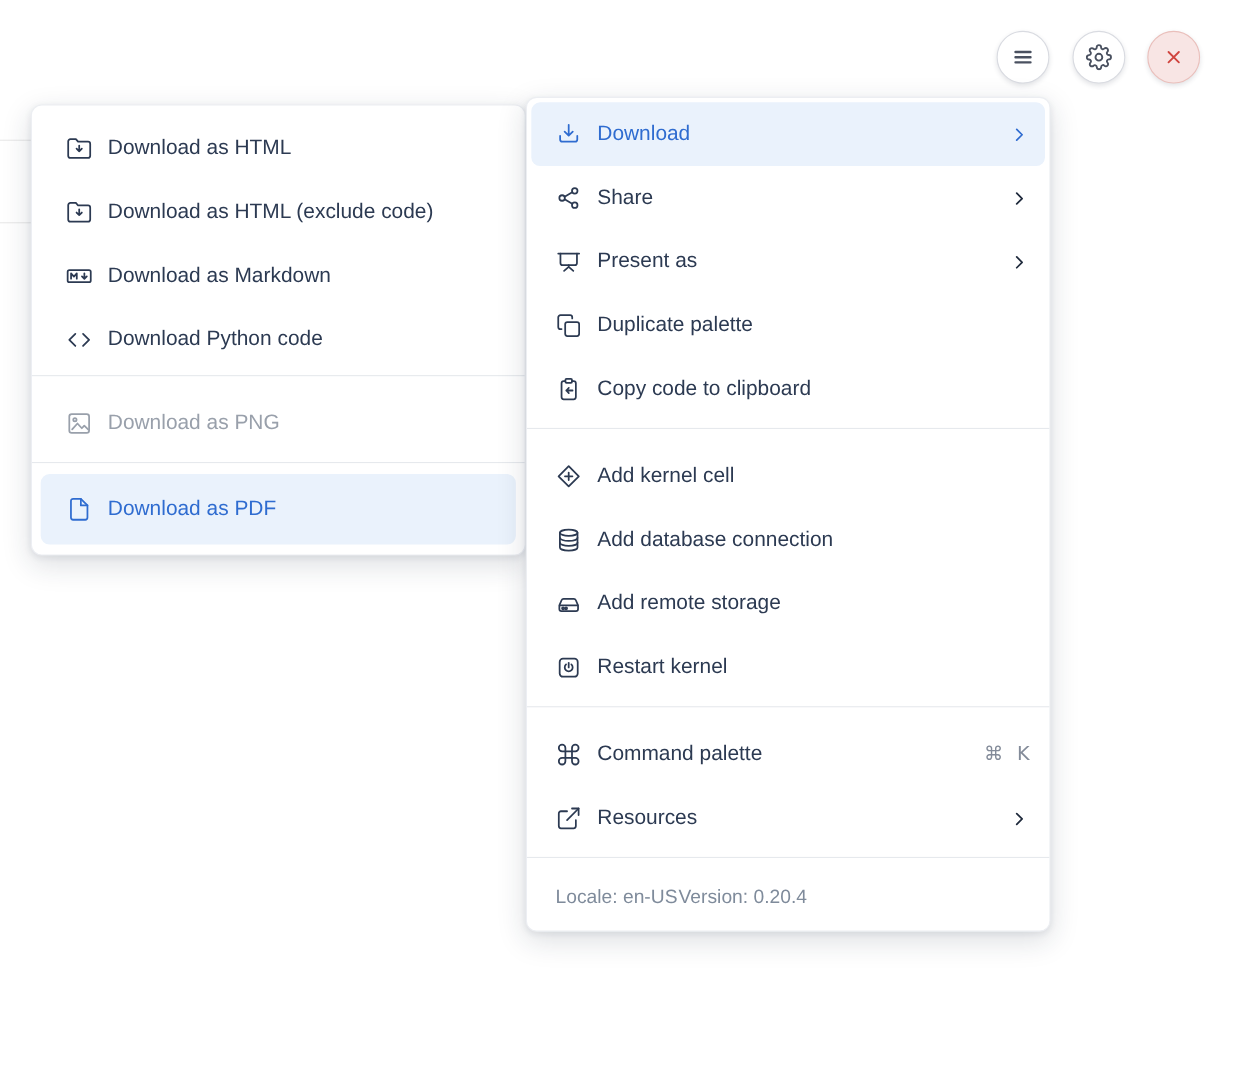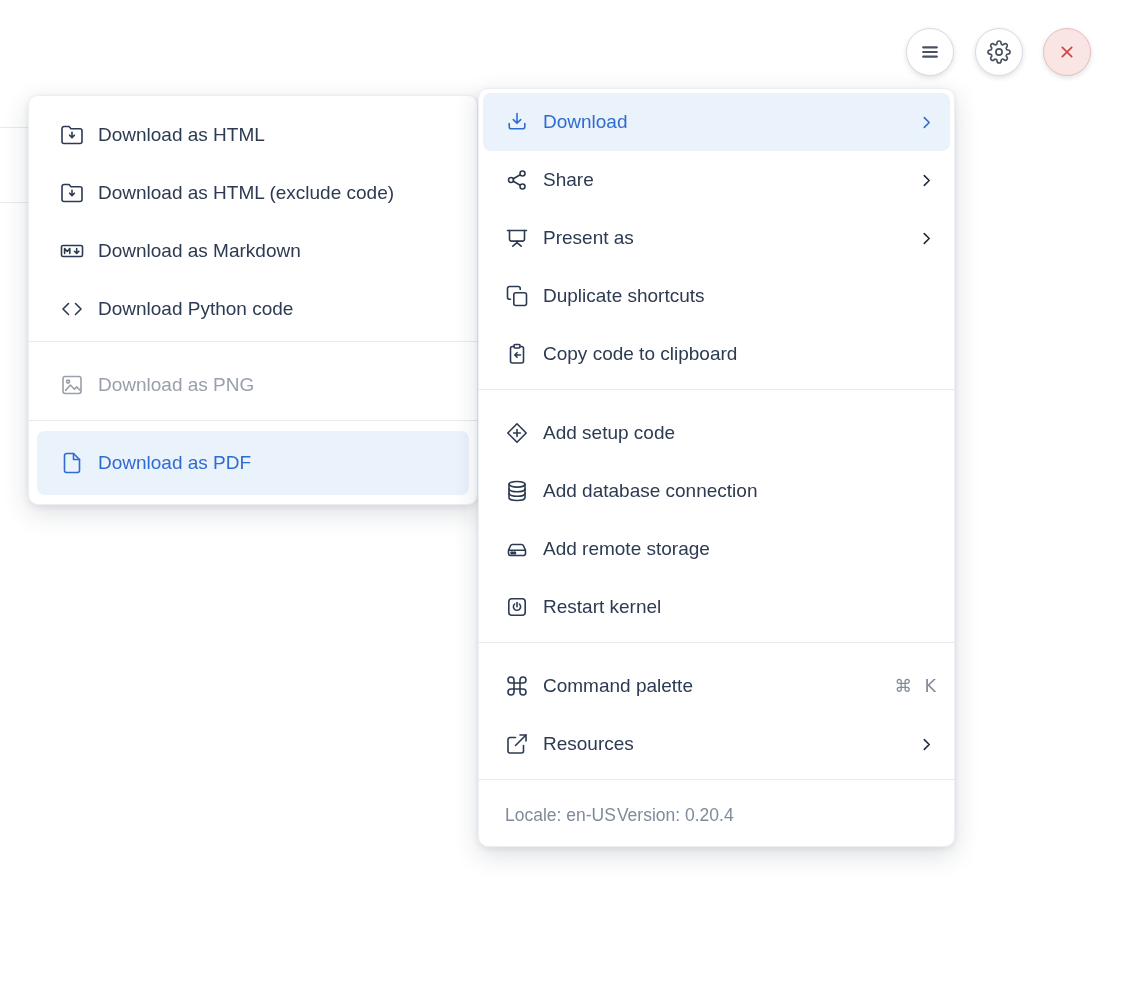--- a/index.html
+++ b/index.html
@@ -289,36 +289,36 @@
       <span class="right">
           <svg class="chev">
             <use href="#chevron-right-icon"></use>
           </svg>
         </span>
     </div>
     <div class="mrow">
       <svg class="ic">
           <use href="#duplicate-icon"></use>
         </svg>
-      <span class="lbl">Duplicate shortcuts</span>
+      <span class="lbl">Duplicate palette</span>
     </div>
     <div class="mrow">
       <svg class="ic">
           <use href="#clipboard-copy-icon"></use>
         </svg>
       <span class="lbl">Copy code to clipboard</span>
     </div>
   </div>
   <div class="sep"></div>
   <div class="section pad">
     <div class="mrow">
       <svg class="ic">
           <use href="#add-setup-cell-icon"></use>
         </svg>
-      <span class="lbl">Add setup code</span>
+      <span class="lbl">Add kernel cell</span>
     </div>
     <div class="mrow">
       <svg class="ic">
           <use href="#database-icon"></use>
         </svg>
       <span class="lbl">Add database connection</span>
     </div>
     <div class="mrow">
       <svg class="ic">
           <use href="#remote-storage-icon"></use>

